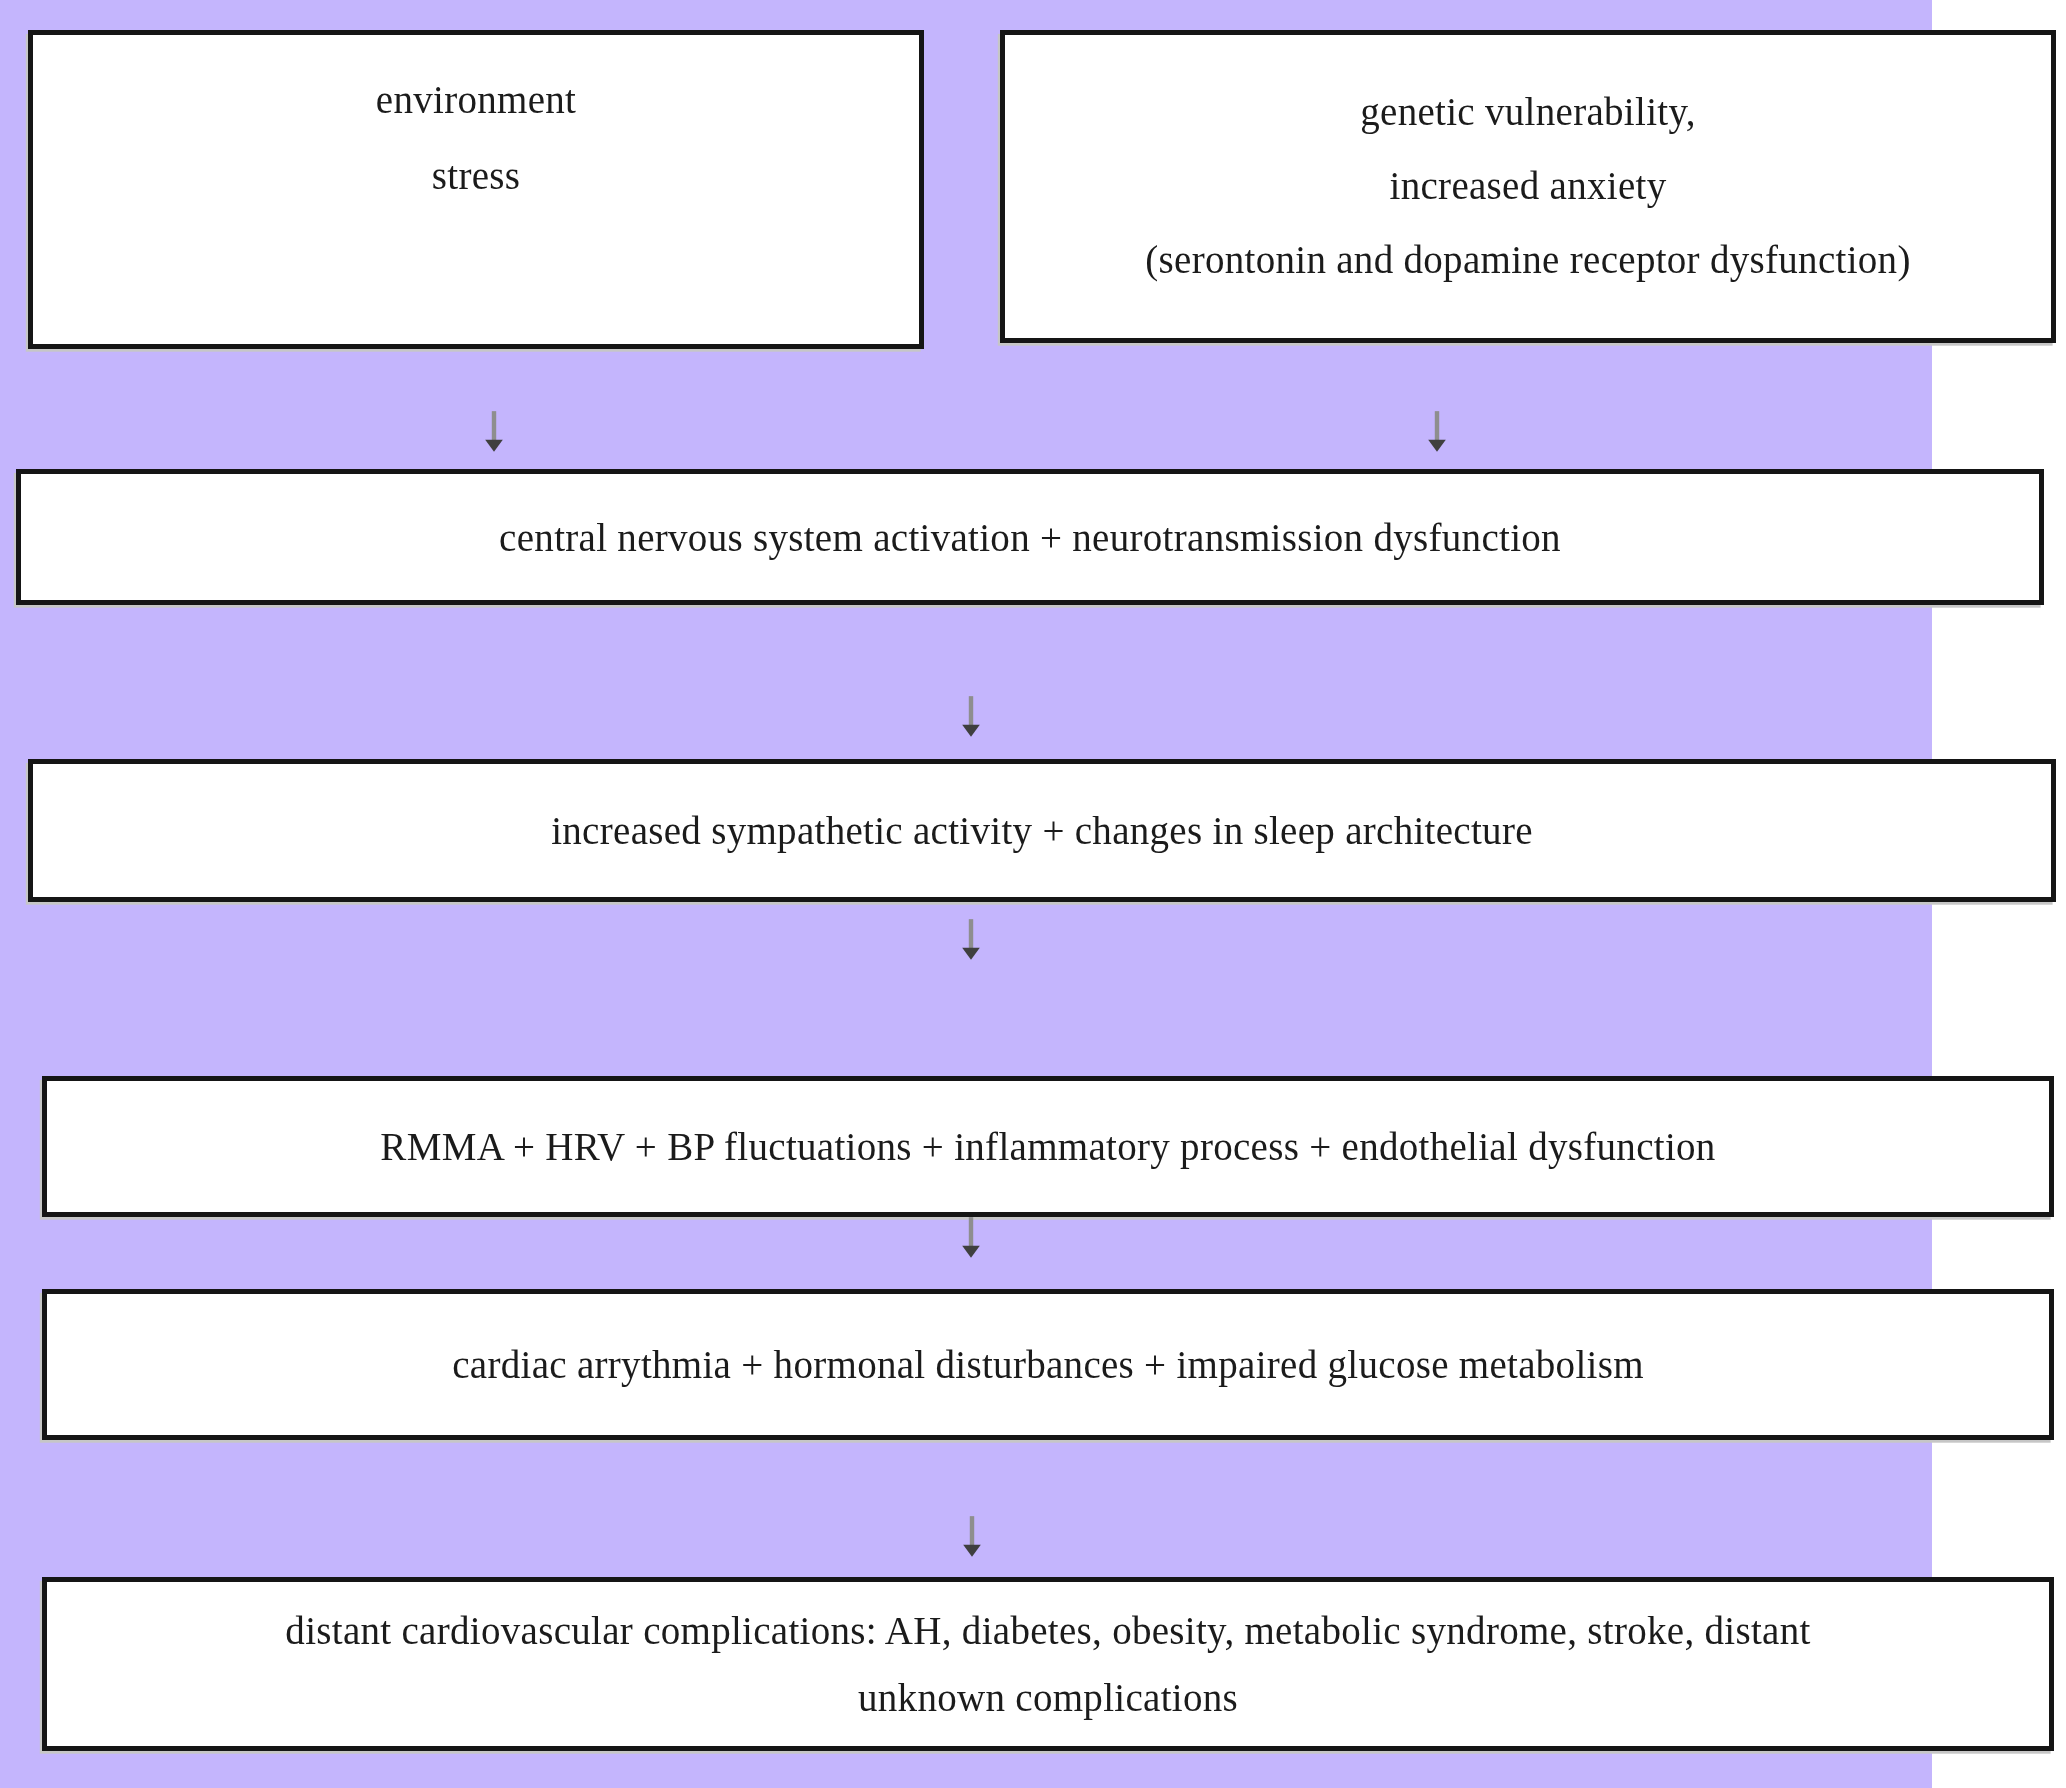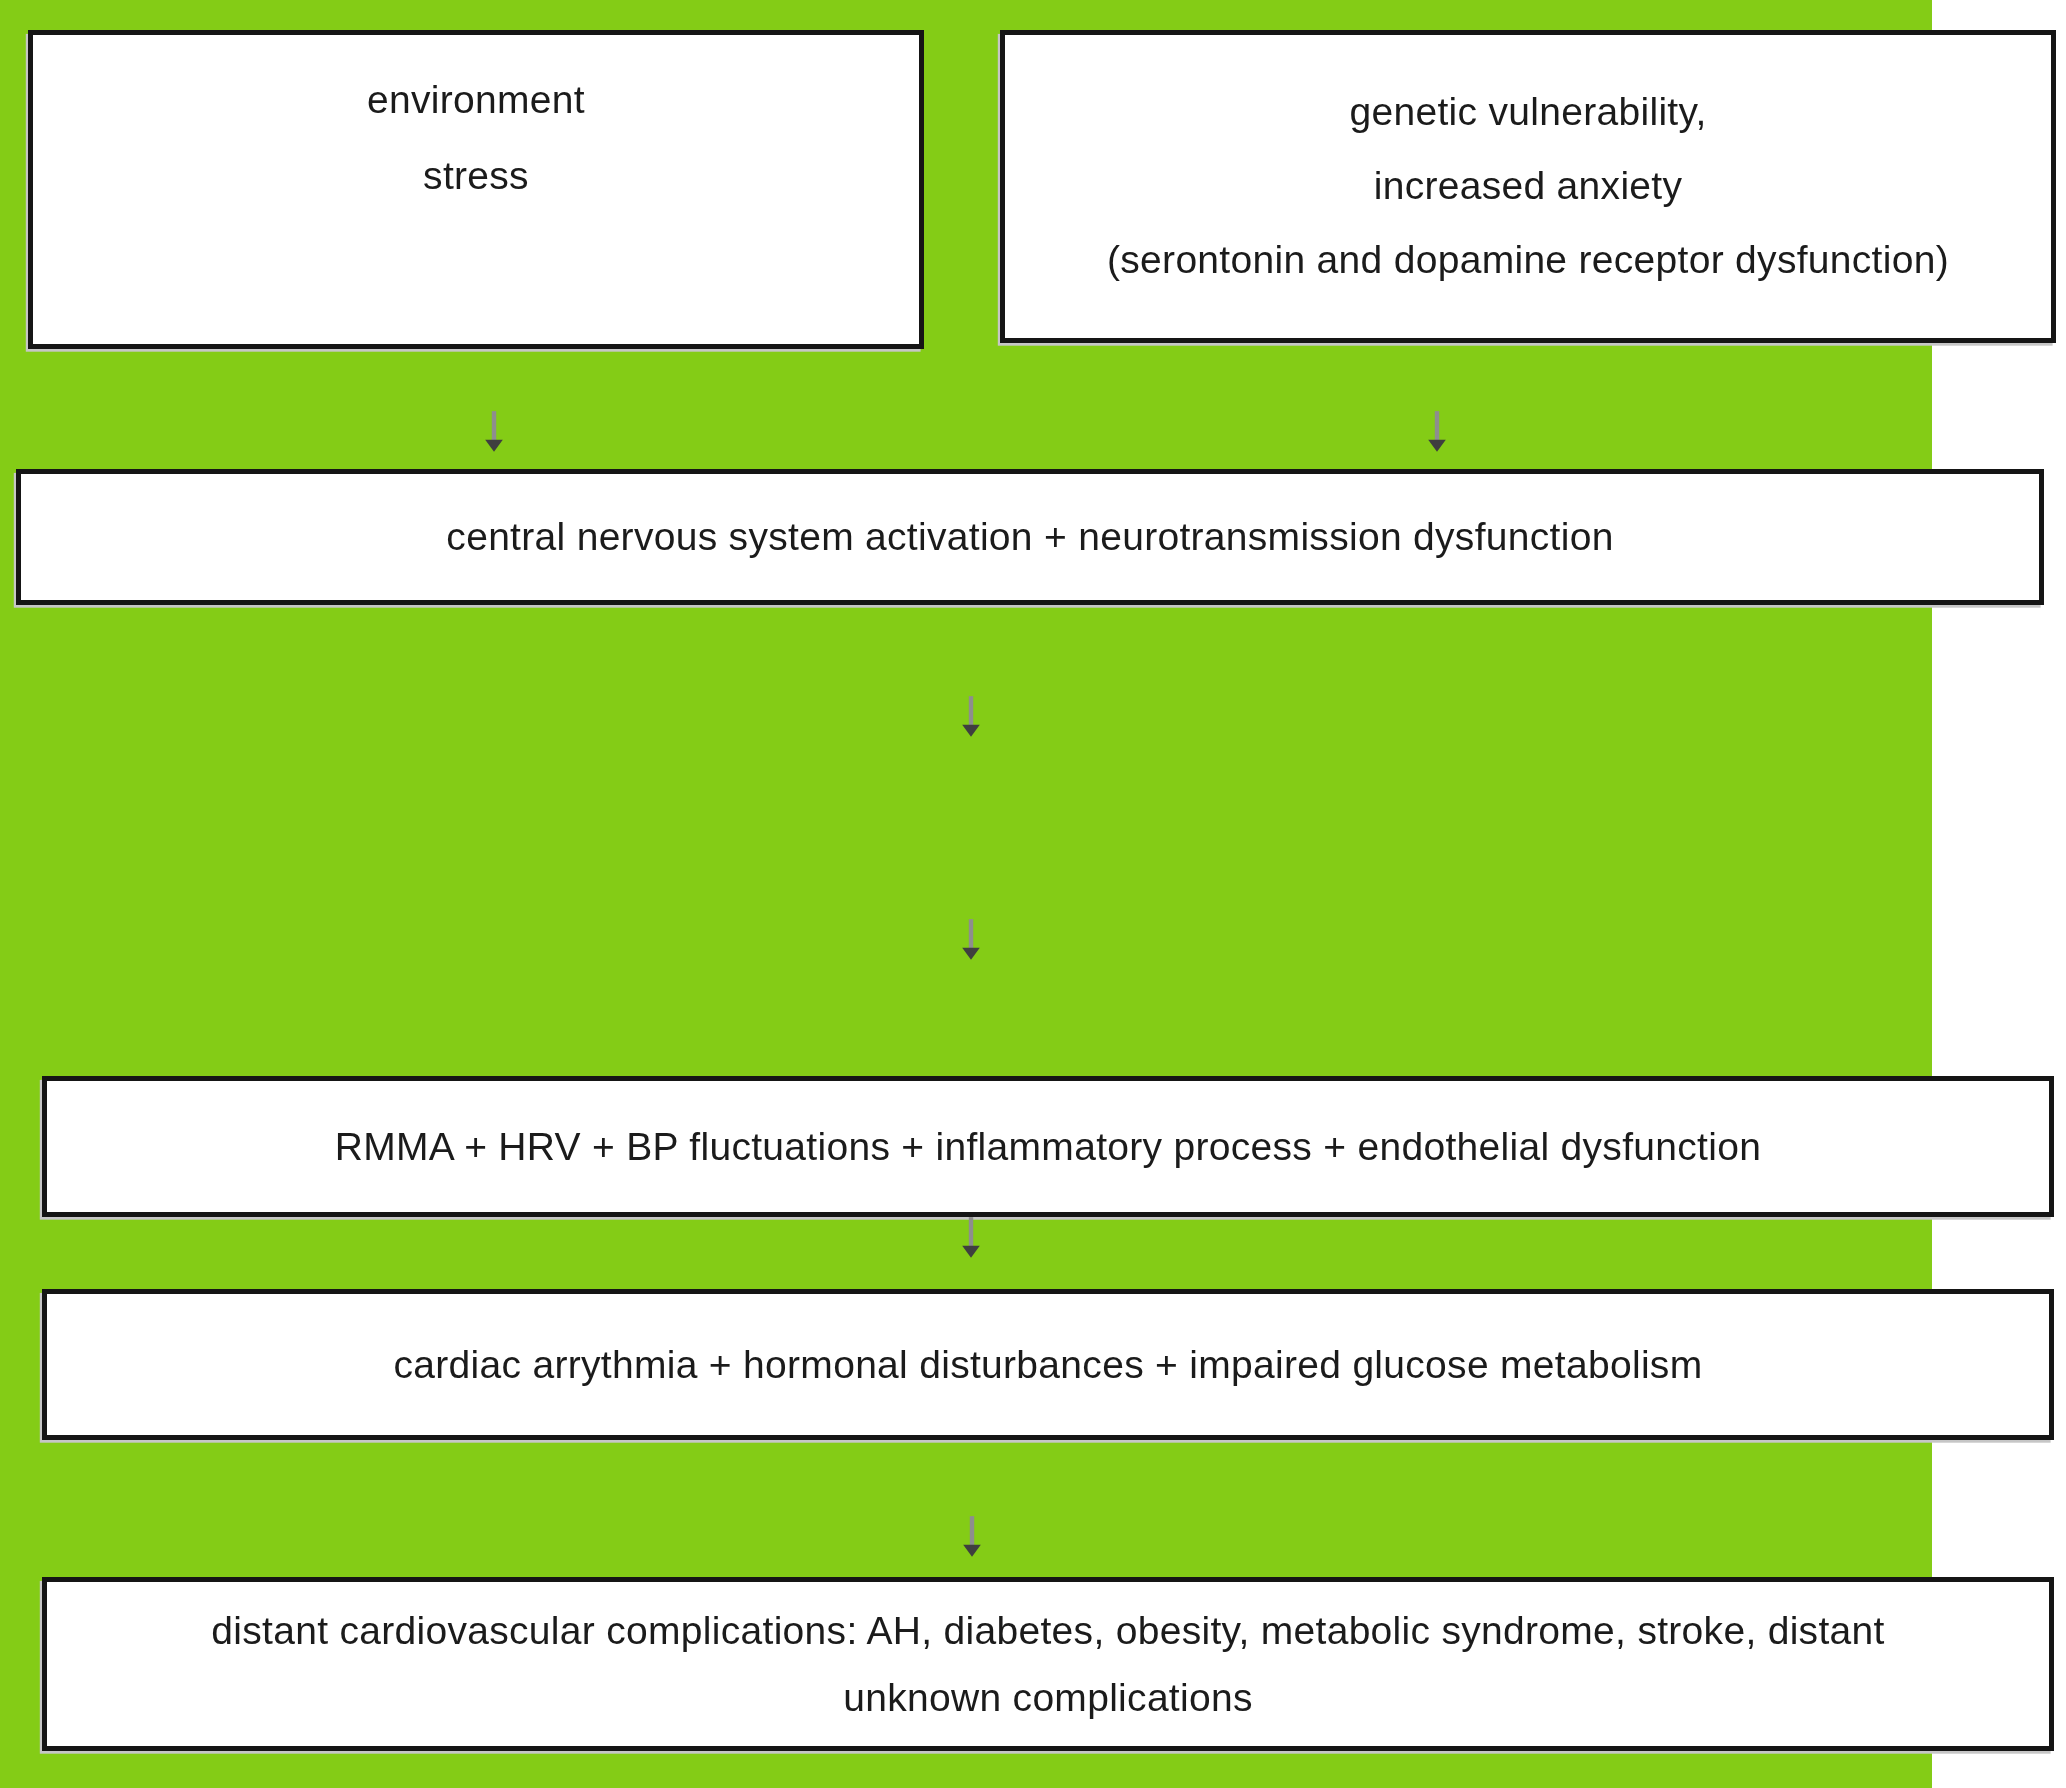--- a/index.html
+++ b/index.html
@@ -4,22 +4,22 @@
 <style>
   html, body {
     margin: 0;
     padding: 0;
     background: #ffffff;
   }
   .figure {
     position: relative;
     width: 1932px;
     height: 1788px;
-    background: #84cc16;
-    font-family: Liberation Sans, sans-serif;
+    background: #c4b5fd;
+    font-family: Liberation Serif, serif;
     color: #1b1b1b;
   }
   .box {
     position: absolute;
     box-sizing: border-box;
     border: 5.6px solid #151515;
     background: #ffffff;
     box-shadow: -2.8px 3.3px 0 -0.6px #c6c6c6;
     font-size: 39px;
     letter-spacing: 0.3px;
@@ -86,20 +86,23 @@
 
   <div class="box center-one" style="left:16px; top:469px; width:2028px; height:136px;">
     <span class="line">central nervous system activation + neurotransmission dysfunction</span>
   </div>
 
   <svg class="arrow" style="left:960px; top:696px;" width="22" height="41" viewBox="0 0 40 74" aria-hidden="true">
     <rect x="16" y="0" width="8" height="56" fill="#8e8e8e"></rect>
     <polygon points="4,52 36,52 20,74" fill="#3f3f3f"></polygon>
   </svg>
 
+  <div class="box center-one" style="left:28px; top:759px; width:2028px; height:143px;">
+    <span class="line">increased sympathetic activity + changes in sleep architecture</span>
+  </div>
 
   <svg class="arrow" style="left:960px; top:919px;" width="22" height="41" viewBox="0 0 40 74" aria-hidden="true">
     <rect x="16" y="0" width="8" height="56" fill="#8e8e8e"></rect>
     <polygon points="4,52 36,52 20,74" fill="#3f3f3f"></polygon>
   </svg>
 
   <div class="box center-one" style="left:42px; top:1076px; width:2012px; height:141px;">
     <span class="line">RMMA + HRV + BP fluctuations + inflammatory process + endothelial dysfunction</span>
   </div>
 

